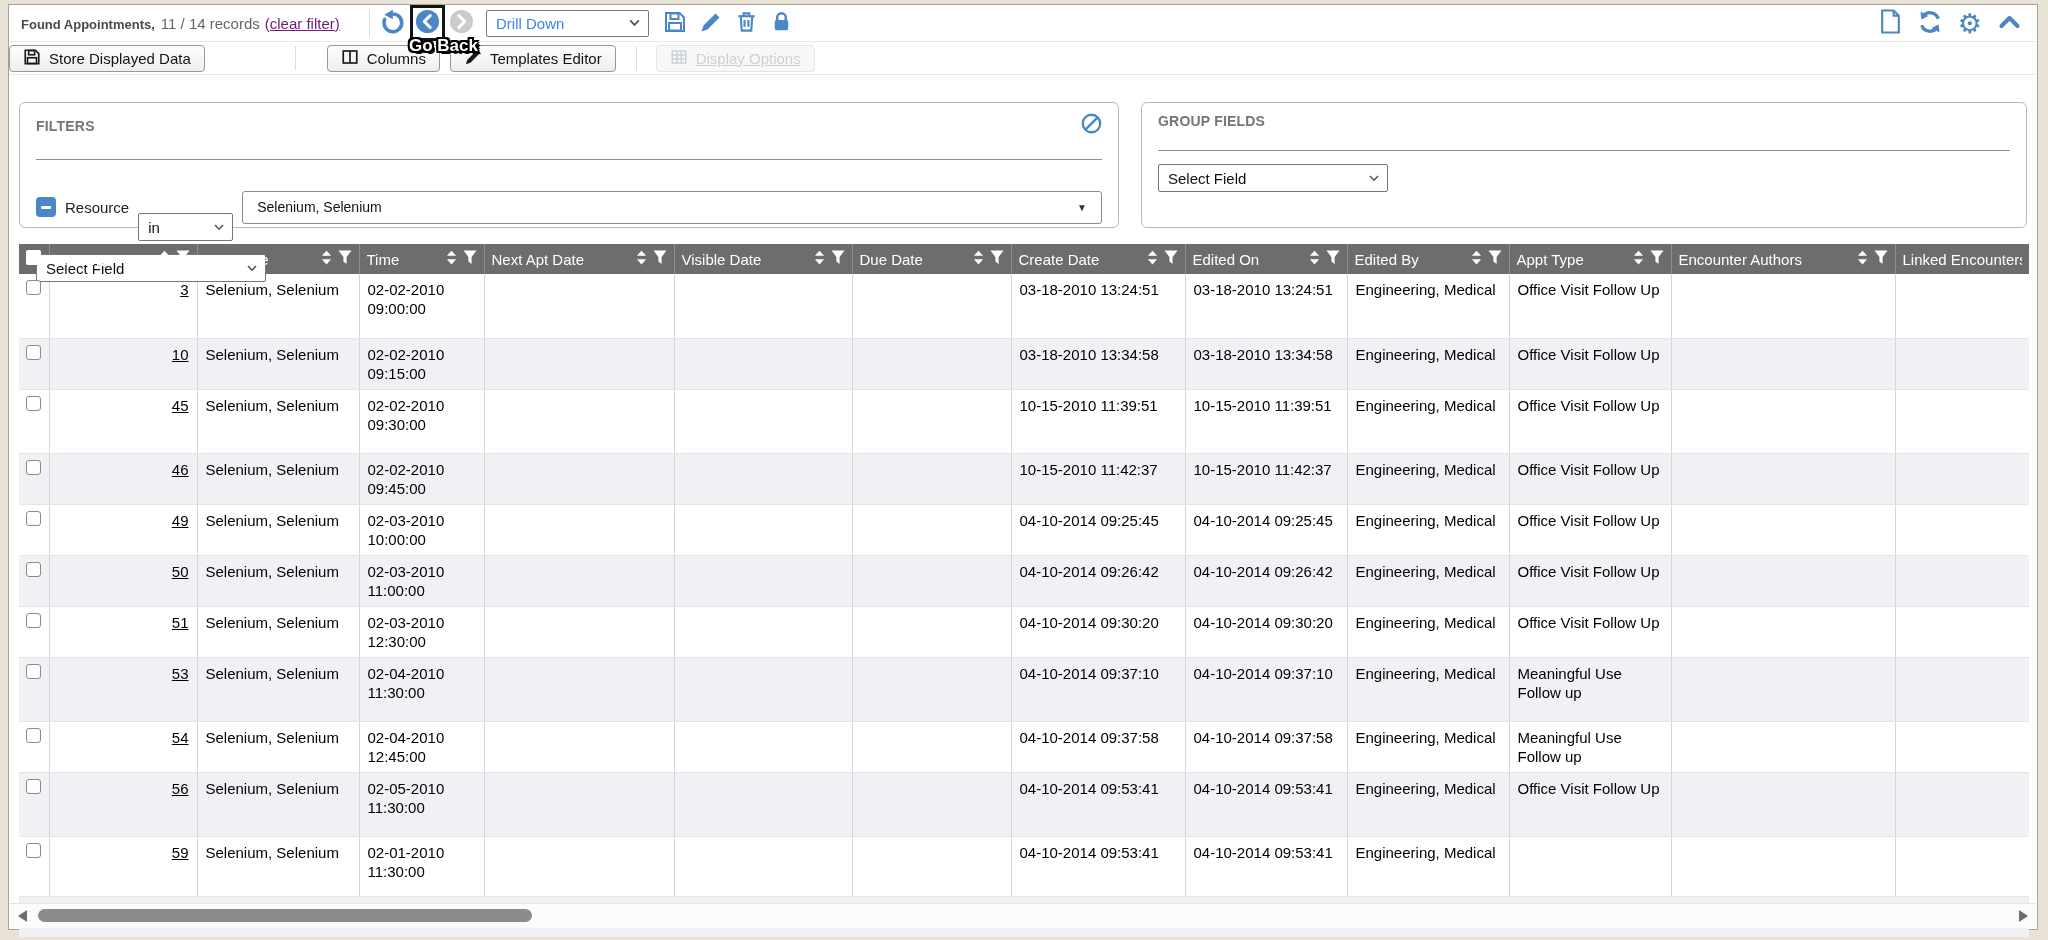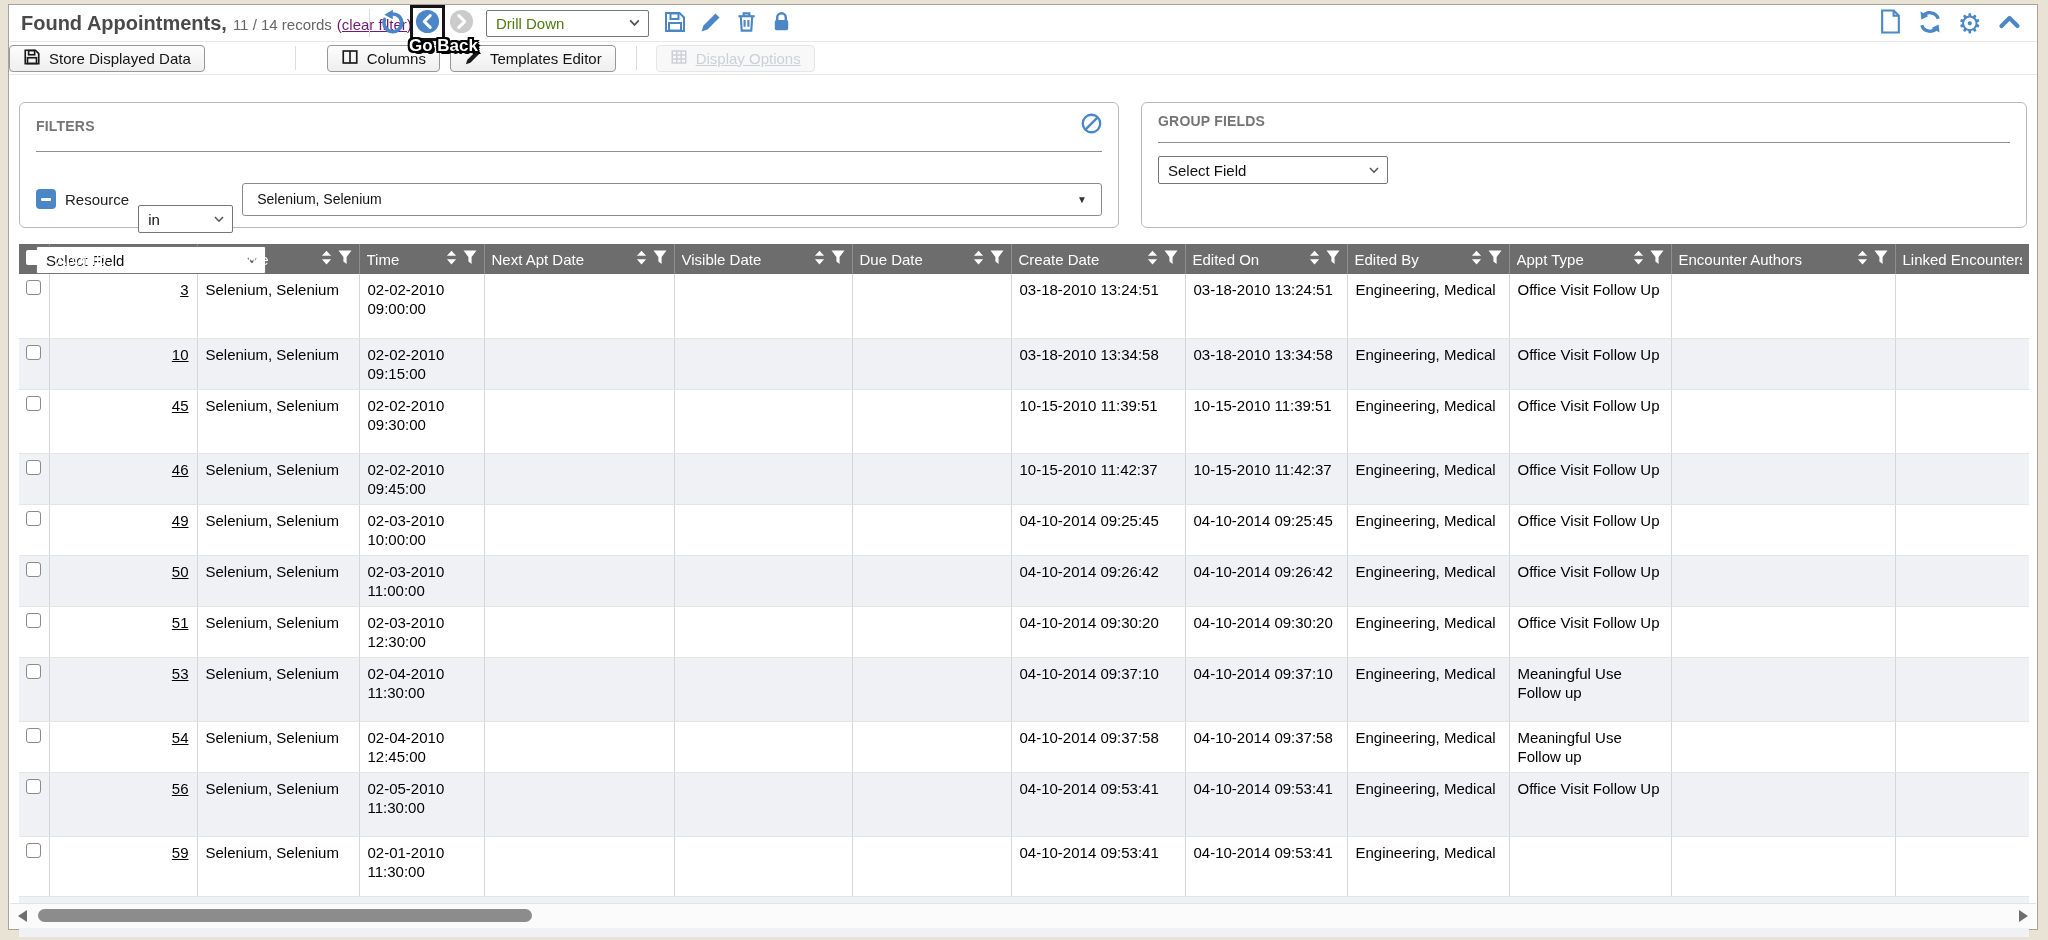--- a/index.html
+++ b/index.html
@@ -9,31 +9,31 @@
     font-family:"Liberation Sans", sans-serif;
     -webkit-font-smoothing:antialiased;
   }
   .panel{
     position:absolute;left:8px;top:4px;width:2030px;height:926px;
     background:#fff;border:1px solid #a9a29a;box-sizing:border-box;
   }
   
   .row1{height:36px;display:flex;align-items:center;border-bottom:1px solid #e8e8e8;}
   .title-group{display:flex;align-items:baseline;margin-left:12px;width:348px;flex:0 0 auto;}
-  .app-title{font-size:20px;font-weight:bold;color:#4a4a4a;white-space:nowrap;}
+  .app-title{font-size:13px;font-weight:bold;color:#4a4a4a;white-space:nowrap;}
   .records{font-size:15px;color:#666;margin-left:6px;white-space:nowrap;}
   .clear-filter{font-size:15px;color:#701a75;text-decoration:underline;margin-left:5px;cursor:pointer;white-space:nowrap;}
   .vsep{width:1px;align-self:stretch;background:#dcdcdc;margin:4px 0;flex:0 0 auto;}
   .icon-btn{display:inline-flex;align-items:center;justify-content:center;flex:0 0 auto;cursor:pointer;background:none;border:none;padding:0;}
   .hist-group{display:flex;align-items:center;margin-left:10px;gap:4px;}
   .focus-box{border:3px solid #141414;padding:1px 2px;display:inline-flex;align-items:center;justify-content:center;}
   .mode-select{
     margin-left:12px;width:163px;height:27px;box-sizing:border-box;background:#fff;
     border:1px solid #767676;border-radius:2px;display:flex;align-items:center;
-    justify-content:space-between;padding:0 7px 0 9px;font-size:15px;color:#4d7c0f;cursor:pointer;flex:0 0 auto;gap:37px;
+    justify-content:space-between;padding:0 7px 0 9px;font-size:15px;color:#3b82f6;cursor:pointer;flex:0 0 auto;gap:37px;
   }
   .tb-icons{display:flex;align-items:center;gap:12px;margin-left:14px;}
   .right-icons{display:flex;align-items:center;gap:15px;margin-left:auto;margin-right:15px;}
   .gear-glyph{font-family:"DejaVu Sans",sans-serif;font-size:27px;color:#4b86c6;line-height:1;}
   .tooltip{
     position:absolute;left:400px;top:31px;z-index:40;font-size:17px;font-weight:bold;color:#fff;white-space:nowrap;
     text-shadow:-2px -2px 0 #000,2px -2px 0 #000,-2px 2px 0 #000,2px 2px 0 #000,
                 0 -2px 0 #000,0 2px 0 #000,-2px 0 0 #000,2px 0 0 #000,3px 3px 0 #000;
   }
   
@@ -42,21 +42,21 @@
     display:inline-flex;align-items:center;gap:8px;height:27px;padding:0 13px;
     background:linear-gradient(#fdfdfd,#eeeeee);border:1px solid #979797;border-radius:4px;
     font-size:15px;color:#141414;cursor:pointer;flex:0 0 auto;white-space:nowrap;
   }
   .btn.disabled{color:#ccd0d8;border-color:#e6e6e6;background:#f8f8f8;cursor:default;}
   
   .filters-section{display:flex;gap:22px;padding:27px 10px 0 10px;}
   .fpanel{border:1px solid #b9b9b9;border-radius:6px;height:126px;box-sizing:border-box;padding:10px 16px;background:#fff;}
   .fpanel.filters{width:1100px;flex:0 0 auto;}
   .fpanel.groups{flex:1;}
-  .fpanel-head{display:flex;align-items:center;border-bottom:1px solid #8f8f8f;padding-bottom:13px;text-align:center;}
+  .fpanel-head{display:flex;align-items:center;border-bottom:1px solid #8f8f8f;padding-bottom:21px;text-align:center;}
   .fpanel-title{font-size:14px;font-weight:bold;color:#757575;letter-spacing:.2px;}
   .filter-row{display:flex;align-items:center;margin-top:13px;gap:9px;}
   .minus-btn{width:20px;height:20px;border-radius:4px;background:#4b86c6;display:inline-flex;align-items:center;justify-content:center;cursor:pointer;flex:0 0 auto;}
   .minus-btn::after{content:"";width:10px;height:3px;background:#fff;border-radius:1px;}
   .flabel{font-size:15px;color:#222;}
   .sel{
     background:#fff;border:1px solid #767676;border-radius:2px;height:28px;box-sizing:border-box;
     display:inline-flex;align-items:center;justify-content:space-between;
     padding:0 7px 0 9px;font-size:15px;color:#111;cursor:pointer;margin-top:40px;
   }

